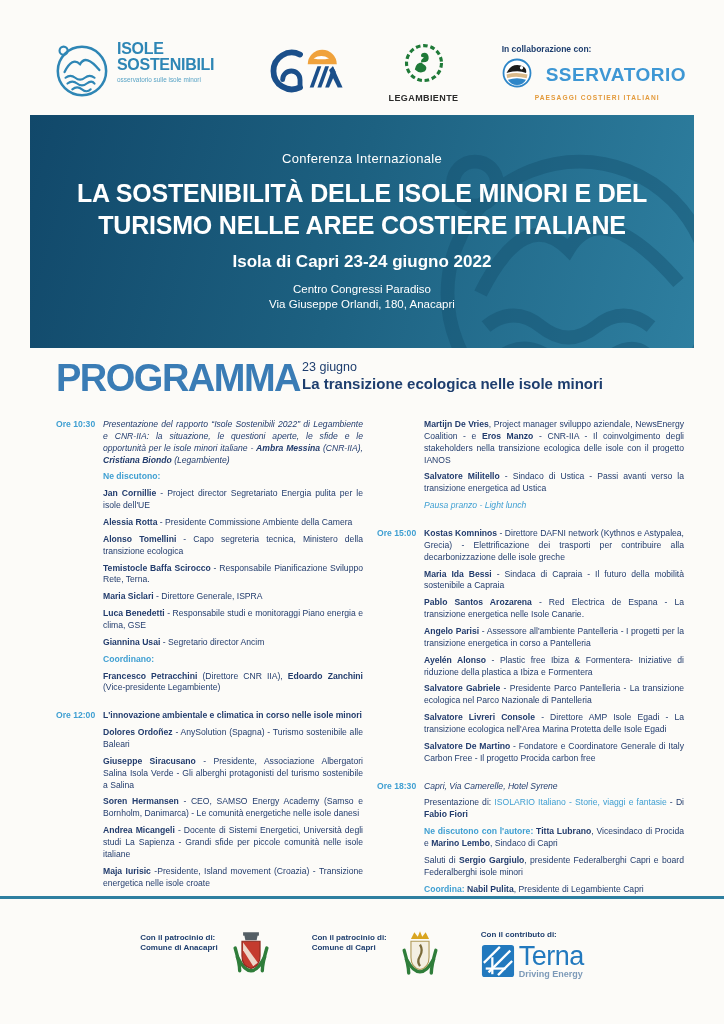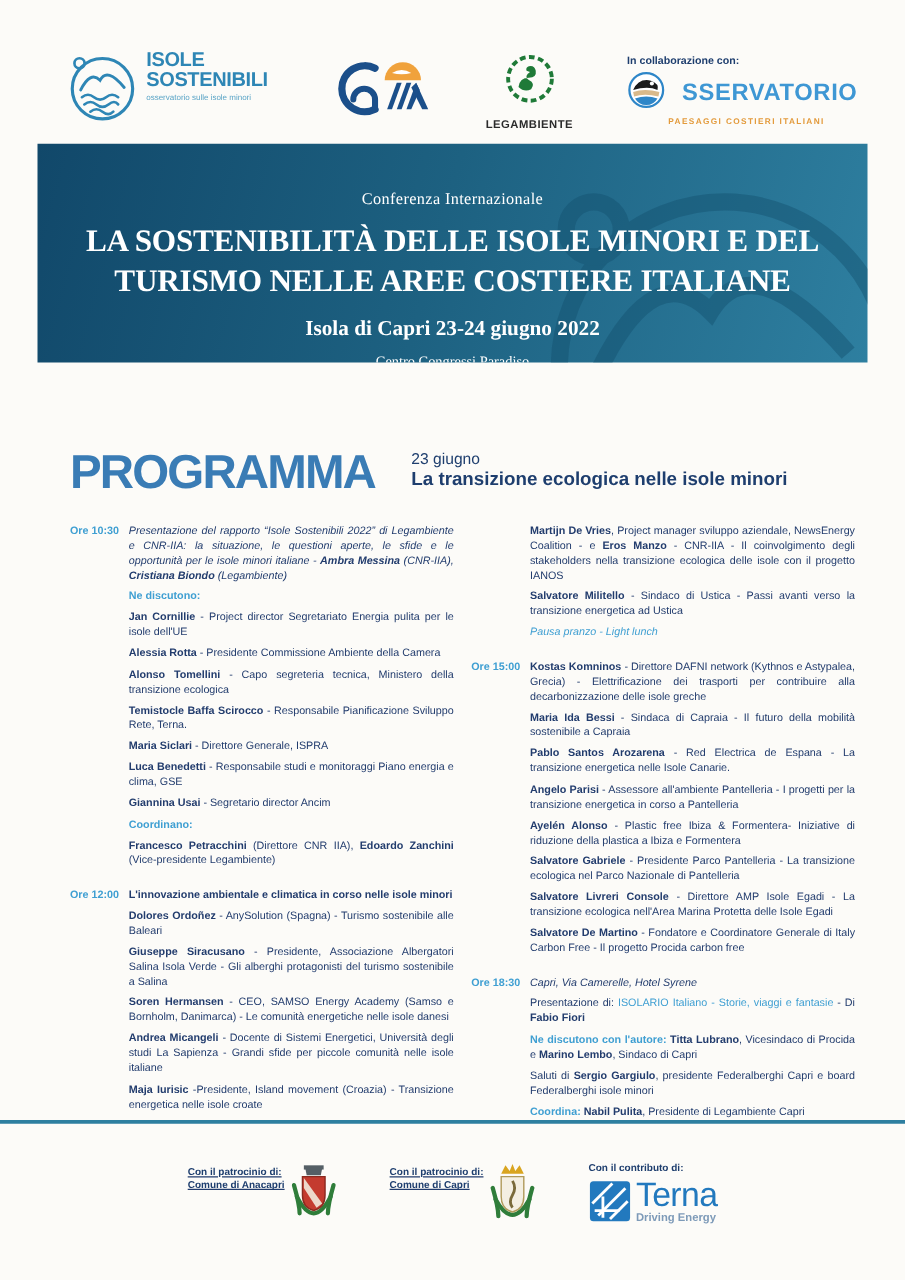--- a/index.html
+++ b/index.html
@@ -21,51 +21,51 @@
   .isole-text .t2{font-size:6.4px;color:#5aa4c6;margin-top:2px;}
   .legamb{display:flex;flex-direction:column;align-items:center;}
   .legamb-label{font-size:9px;font-weight:700;color:#2b2b2b;letter-spacing:0.4px;margin-top:2px;}
   .collab{display:flex;flex-direction:column;align-items:flex-start;}
   .collab-head{font-size:8.5px;font-weight:700;color:#1e3e6e;margin-bottom:4px;}
   .collab-row{display:flex;align-items:center;gap:14px;}
   .collab-name{font-size:19px;font-weight:700;color:#3e97d4;letter-spacing:0.5px;line-height:1;}
   .collab-sub{font-size:6.6px;font-weight:700;color:#e39a3b;letter-spacing:1.1px;margin-top:2px;margin-left:33px;}
   
   .banner{
-    position:absolute;top:115px;left:30px;right:30px;height:175px;
+    position:absolute;top:115px;left:30px;right:30px;height:233px;
     background:linear-gradient(105deg,#11486a 0%,#1d6181 48%,#2e7fa0 100%);
-    color:#ffffff;text-align:center;overflow:hidden;font-family:Liberation Serif, serif;
+    color:#ffffff;text-align:center;overflow:hidden;
   }
   .banner-watermark{position:absolute;right:-45px;top:8px;opacity:0.55;}
   .banner-inner{position:relative;padding-top:36px;}
   .kicker{font-size:13px;letter-spacing:0.3px;}
   .title{font-size:25px;font-weight:700;line-height:1.28;letter-spacing:-0.2px;margin-top:11px;}
   .loc-date{font-size:17px;font-weight:700;margin-top:11px;}
   .venue{font-size:11.5px;margin-top:11px;}
   .address{font-size:11.5px;margin-top:3px;}
   
-  .prog-head{position:absolute;top:360px;left:56px;right:40px;display:flex;gap:29px;align-items:flex-start;}
+  .prog-head{position:absolute;top:360px;left:56px;right:40px;display:flex;gap:2px;align-items:flex-start;}
   .prog-title{font-size:38px;font-weight:700;color:#3a7cb5;letter-spacing:-1.5px;line-height:0.95;}
   .prog-day{font-size:12.5px;color:#1e3e6e;line-height:1.15;}
   .prog-sub{font-size:15px;font-weight:700;color:#1e3e6e;margin-top:1px;}
   
   .pcols{position:absolute;top:419px;left:56px;right:40px;display:flex;gap:14px;
     font-size:8.6px;line-height:1.38;text-align:justify;}
   .pcol{flex:1;min-width:0;}
   .entry{display:flex;margin-bottom:11px;}
   .etime{width:43px;min-width:43px;padding-right:4px;font-weight:700;color:#3f9fd2;text-align:left;}
   .ebody{flex:1;min-width:0;}
   .ebody p{margin:0 0 5px 0;}
   .b{font-weight:700;}
   .i{font-style:italic;}
   .c{color:#3f9fd2;}
   
   .divider{position:absolute;top:896px;left:0;right:0;height:3px;background:#2e7fa0;}
   .footer{position:absolute;top:930px;left:0;right:0;display:flex;justify-content:center;gap:38px;align-items:flex-start;}
-  .patron{display:flex;align-items:flex-start;text-decoration:underline;}
+  .patron{display:flex;gap:10px;align-items:flex-start;}
   .patron-text{font-size:8px;font-weight:700;color:#1e3e6e;line-height:1.3;padding-top:3px;}
   .contrib{display:flex;flex-direction:column;}
   .contrib-head{font-size:8px;font-weight:700;color:#1e3e6e;margin-bottom:5px;}
   .terna-row{display:flex;align-items:flex-start;gap:4px;}
   .terna-name{font-size:27px;color:#2279be;line-height:0.9;font-weight:400;letter-spacing:-0.5px;}
   .terna-tag{font-size:9px;font-weight:700;color:#7d9ab8;margin-top:1px;}
 </style>
 </head>
 <body>
 

